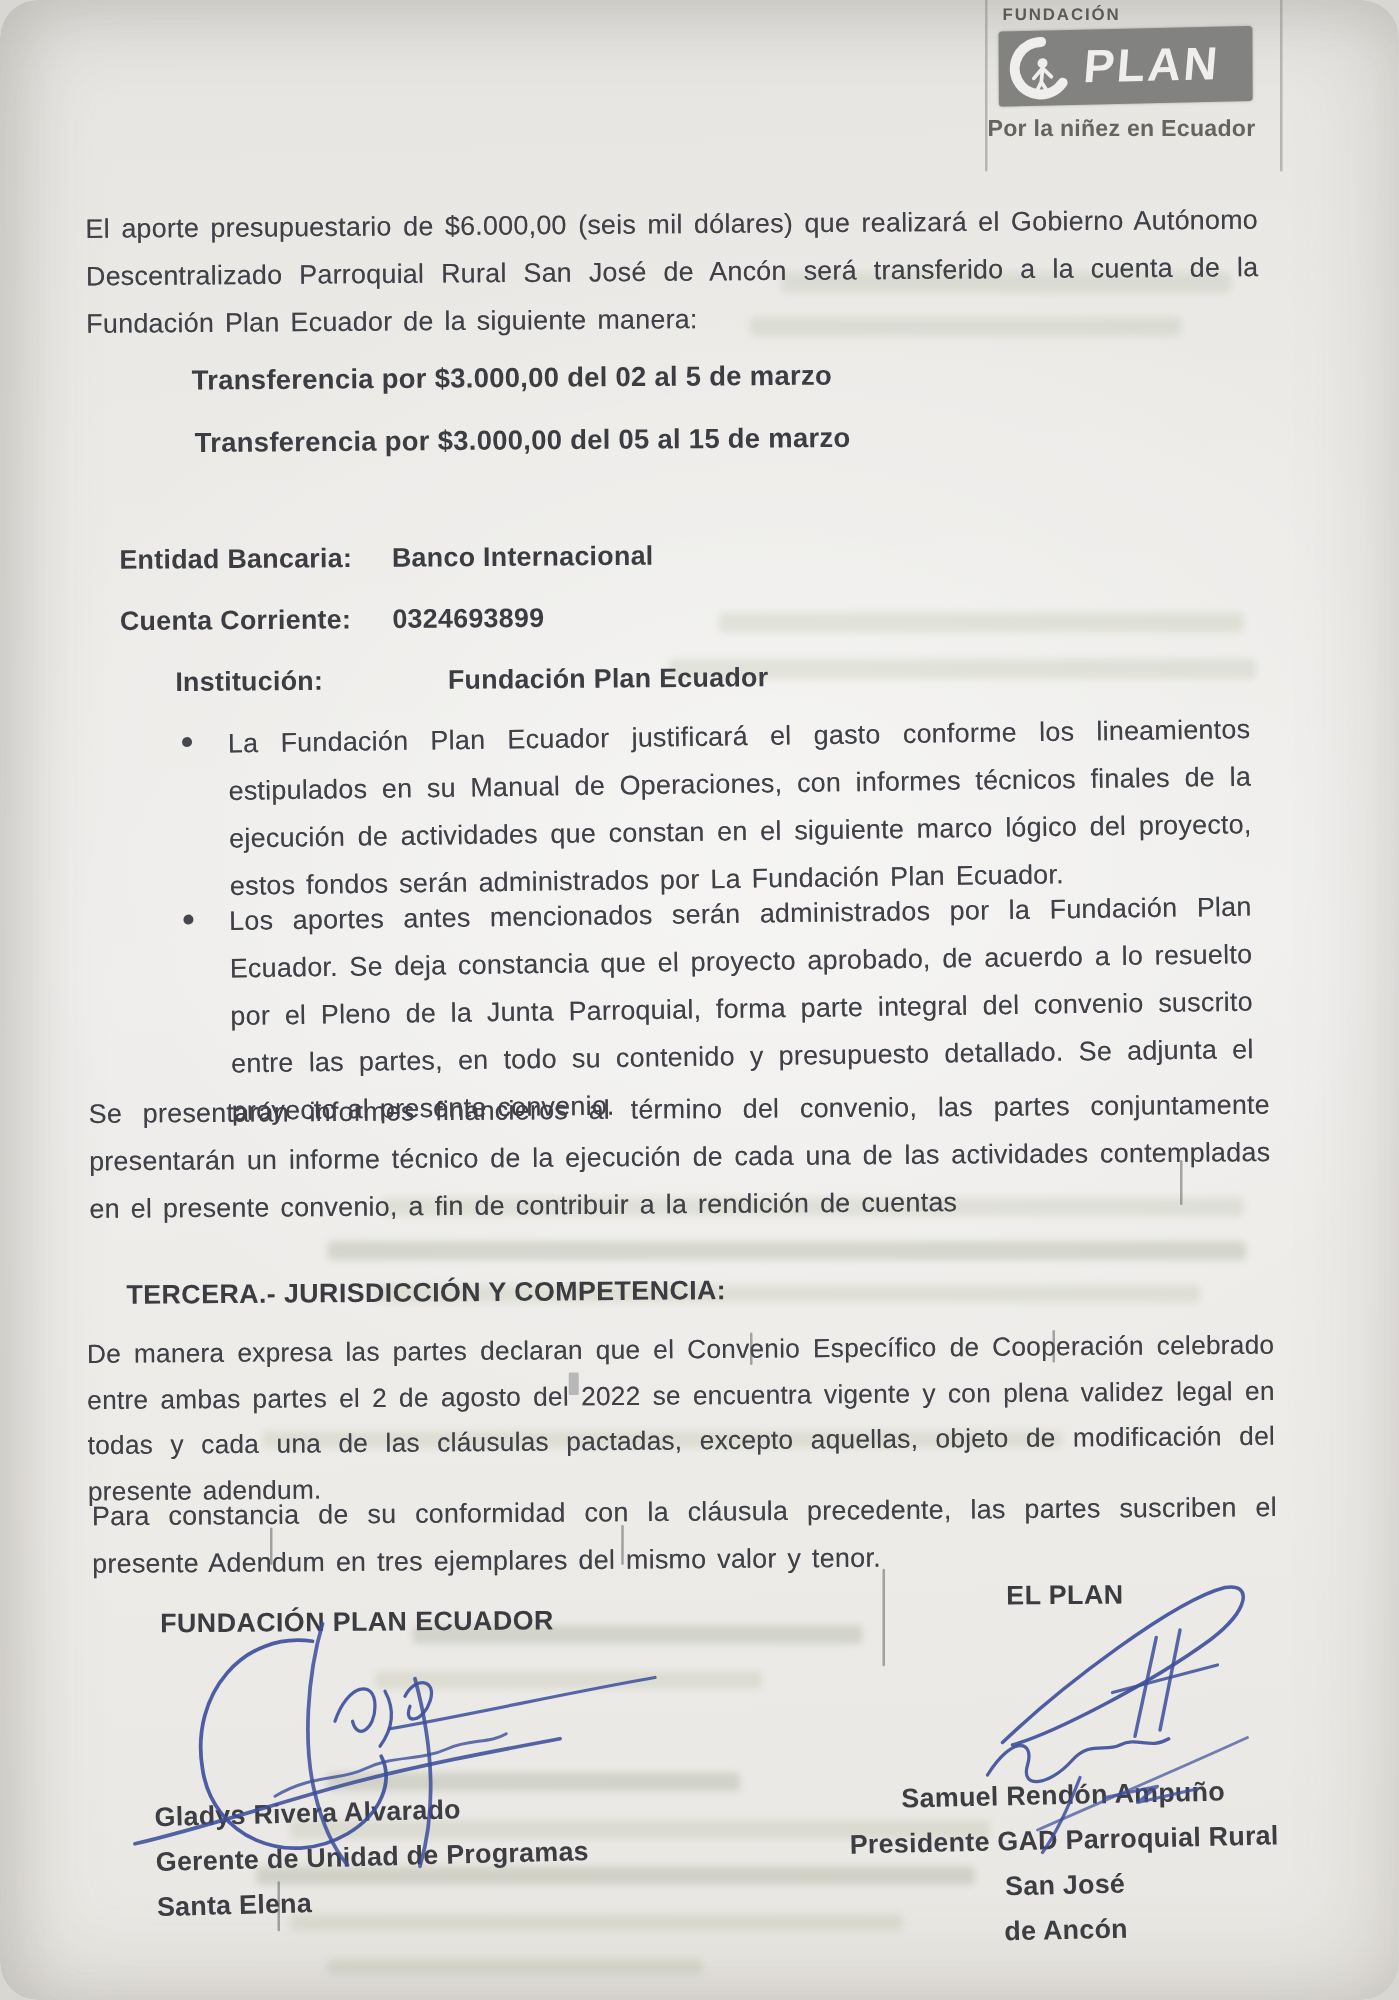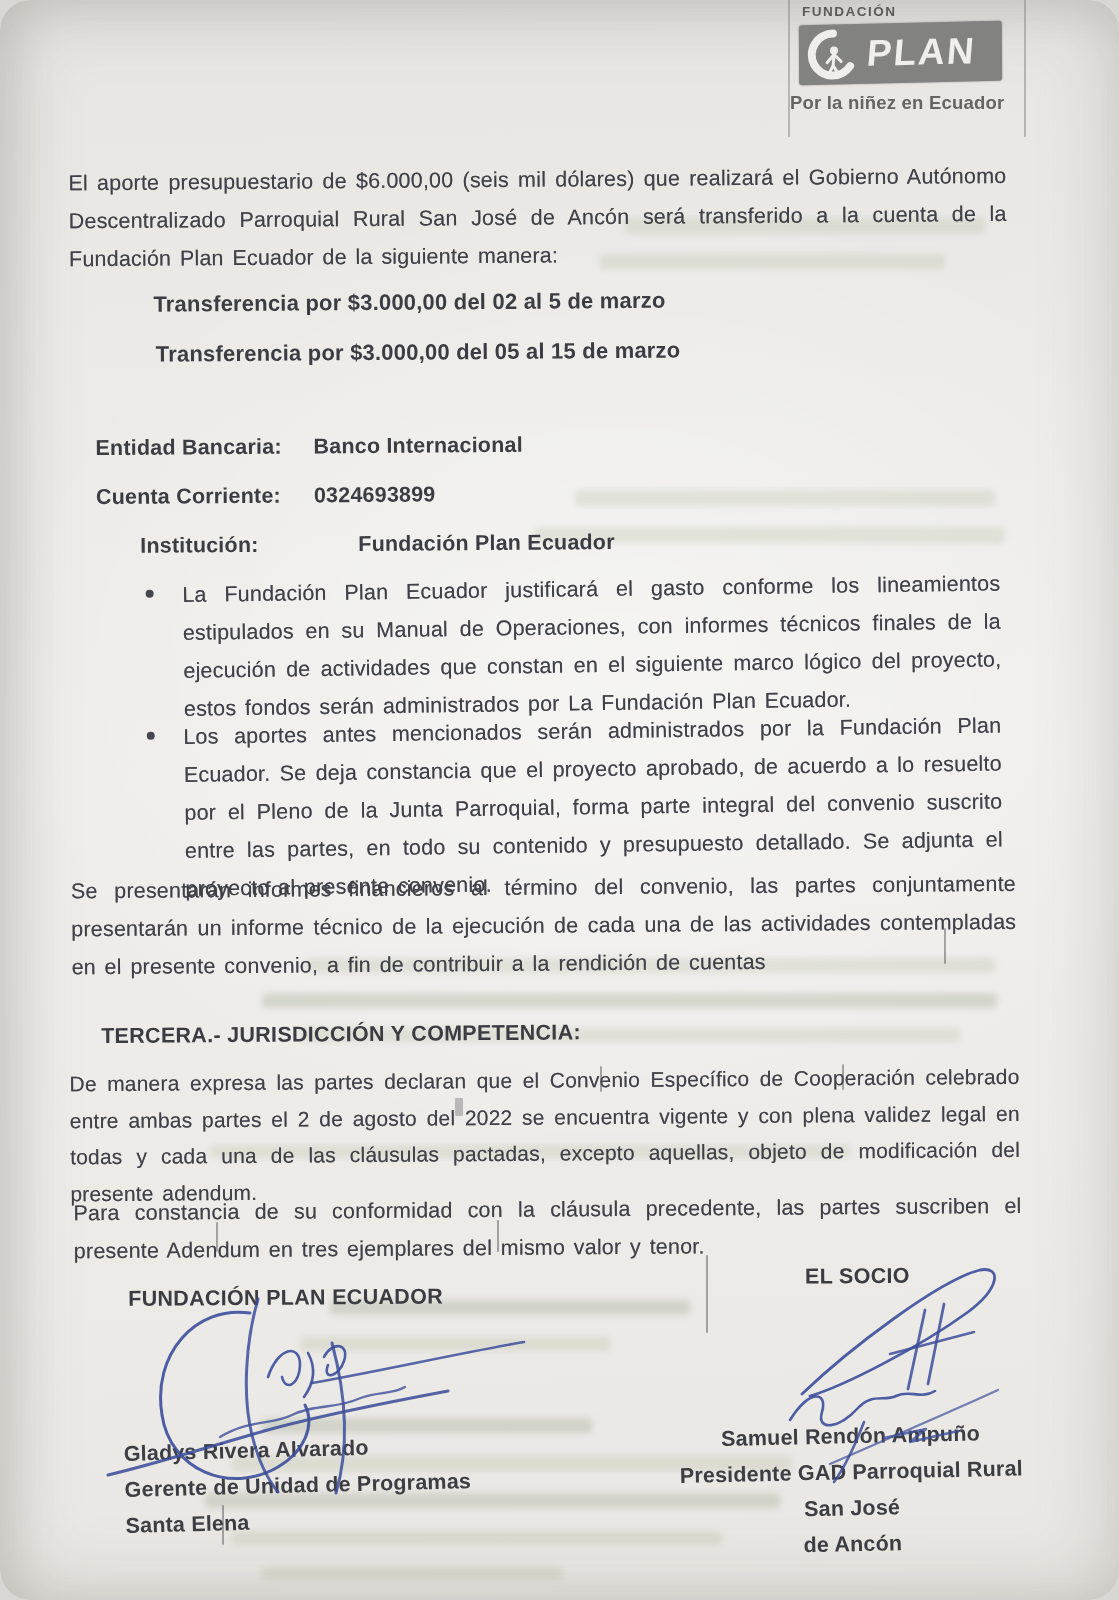--- a/index.html
+++ b/index.html
@@ -129,21 +129,21 @@
 
     <p class="para abs" style="left:64px;top:868px;width:945px;">Se presentarán informes financieros al término del convenio, las partes conjuntamente presentarán un informe técnico de la ejecución de cada una de las actividades contempladas en el presente convenio, a fin de contribuir a la rendición de cuentas</p>
 
     <div class="heading abs" style="left:93px;top:1020px;">TERCERA.-  JURISDICCIÓN Y COMPETENCIA:</div>
 
     <p class="para abs" style="left:61px;top:1062px;width:950px;font-size:21px;line-height:36.5px;">De manera expresa las partes declaran que el Convenio Específico de Cooperación celebrado entre ambas partes el 2 de agosto del 2022  se encuentra vigente y con plena validez legal en todas y cada una de las cláusulas pactadas, excepto aquellas, objeto de modificación del presente adendum.</p>
 
     <p class="para abs lastfree" style="left:64px;top:1190px;width:948px;">Para constancia de su conformidad con la cláusula precedente, las partes suscriben el presente Adendum en tres ejemplares del mismo valor y tenor.</p>
 
     <div class="sig-org abs" style="left:118px;top:1283px;">FUNDACIÓN PLAN ECUADOR</div>
-    <div class="sig-org abs" style="left:795px;top:1266px;">EL SOCIO</div>
+    <div class="sig-org abs" style="left:795px;top:1266px;">EL PLAN</div>
 
     <div class="abs" style="left:112px;top:1432px;">
       <div class="sig-name" style="transform:rotate(-1deg);transform-origin:0 0;">
         <div>Gladys Rivera Alvarado</div>
         <div>Gerente de Unidad de Programas</div>
         <div>Santa Elena</div>
       </div>
     </div>
 
     <div class="abs sig-block-right" style="left:658px;top:1420px;width:362px;">

